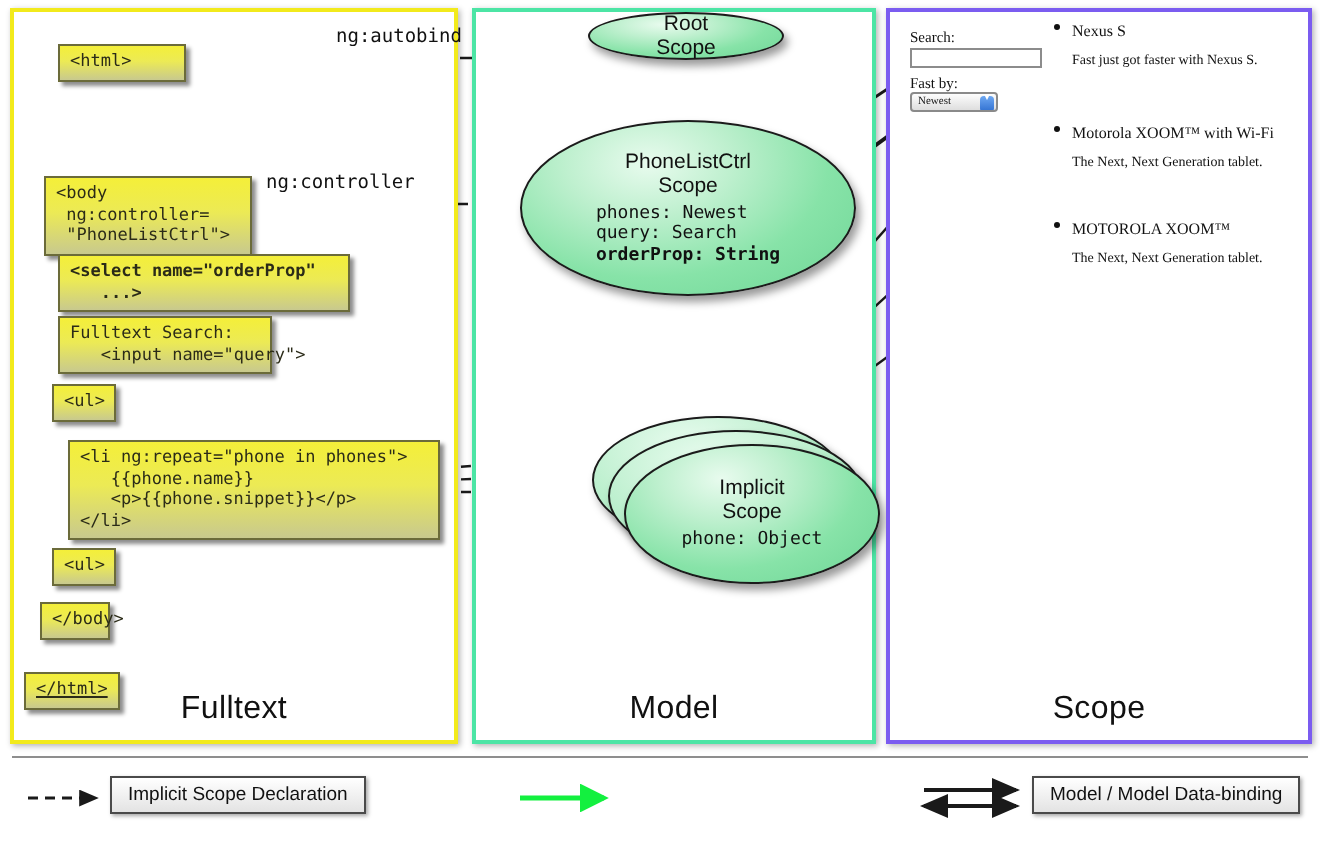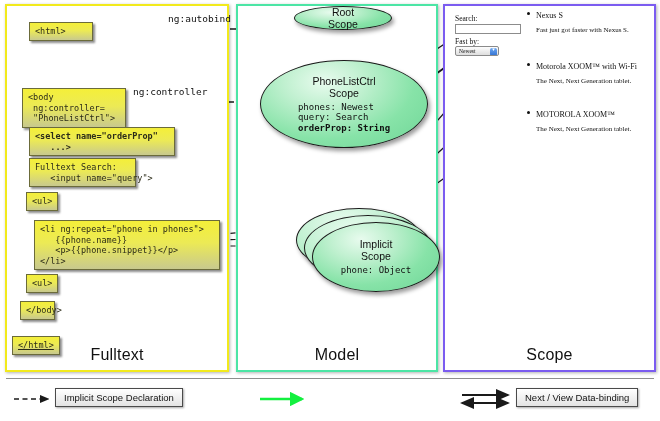--- a/index.html
+++ b/index.html
@@ -219,16 +219,16 @@
 
   <div class="v-item" style="left:536px;top:110px;width:116px;">
     <span class="bullet"></span>
     <div class="v-name">MOTOROLA XOOM™</div>
     <div class="v-snip" style="margin-top:6px;">The Next, Next Generation tablet.</div>
   </div>
 
   <div class="hr"></div>
   <div id="legend">
     <div class="lg-box" style="left:55px;top:10px;">Implicit Scope Declaration</div>
-    <div class="lg-box" style="left:516px;top:10px;">Next / View Data-binding</div>
+    <div class="lg-box" style="left:516px;top:10px;">Model / Model Data-binding</div>
   </div>
 
 </div>
 
 </body></html>

